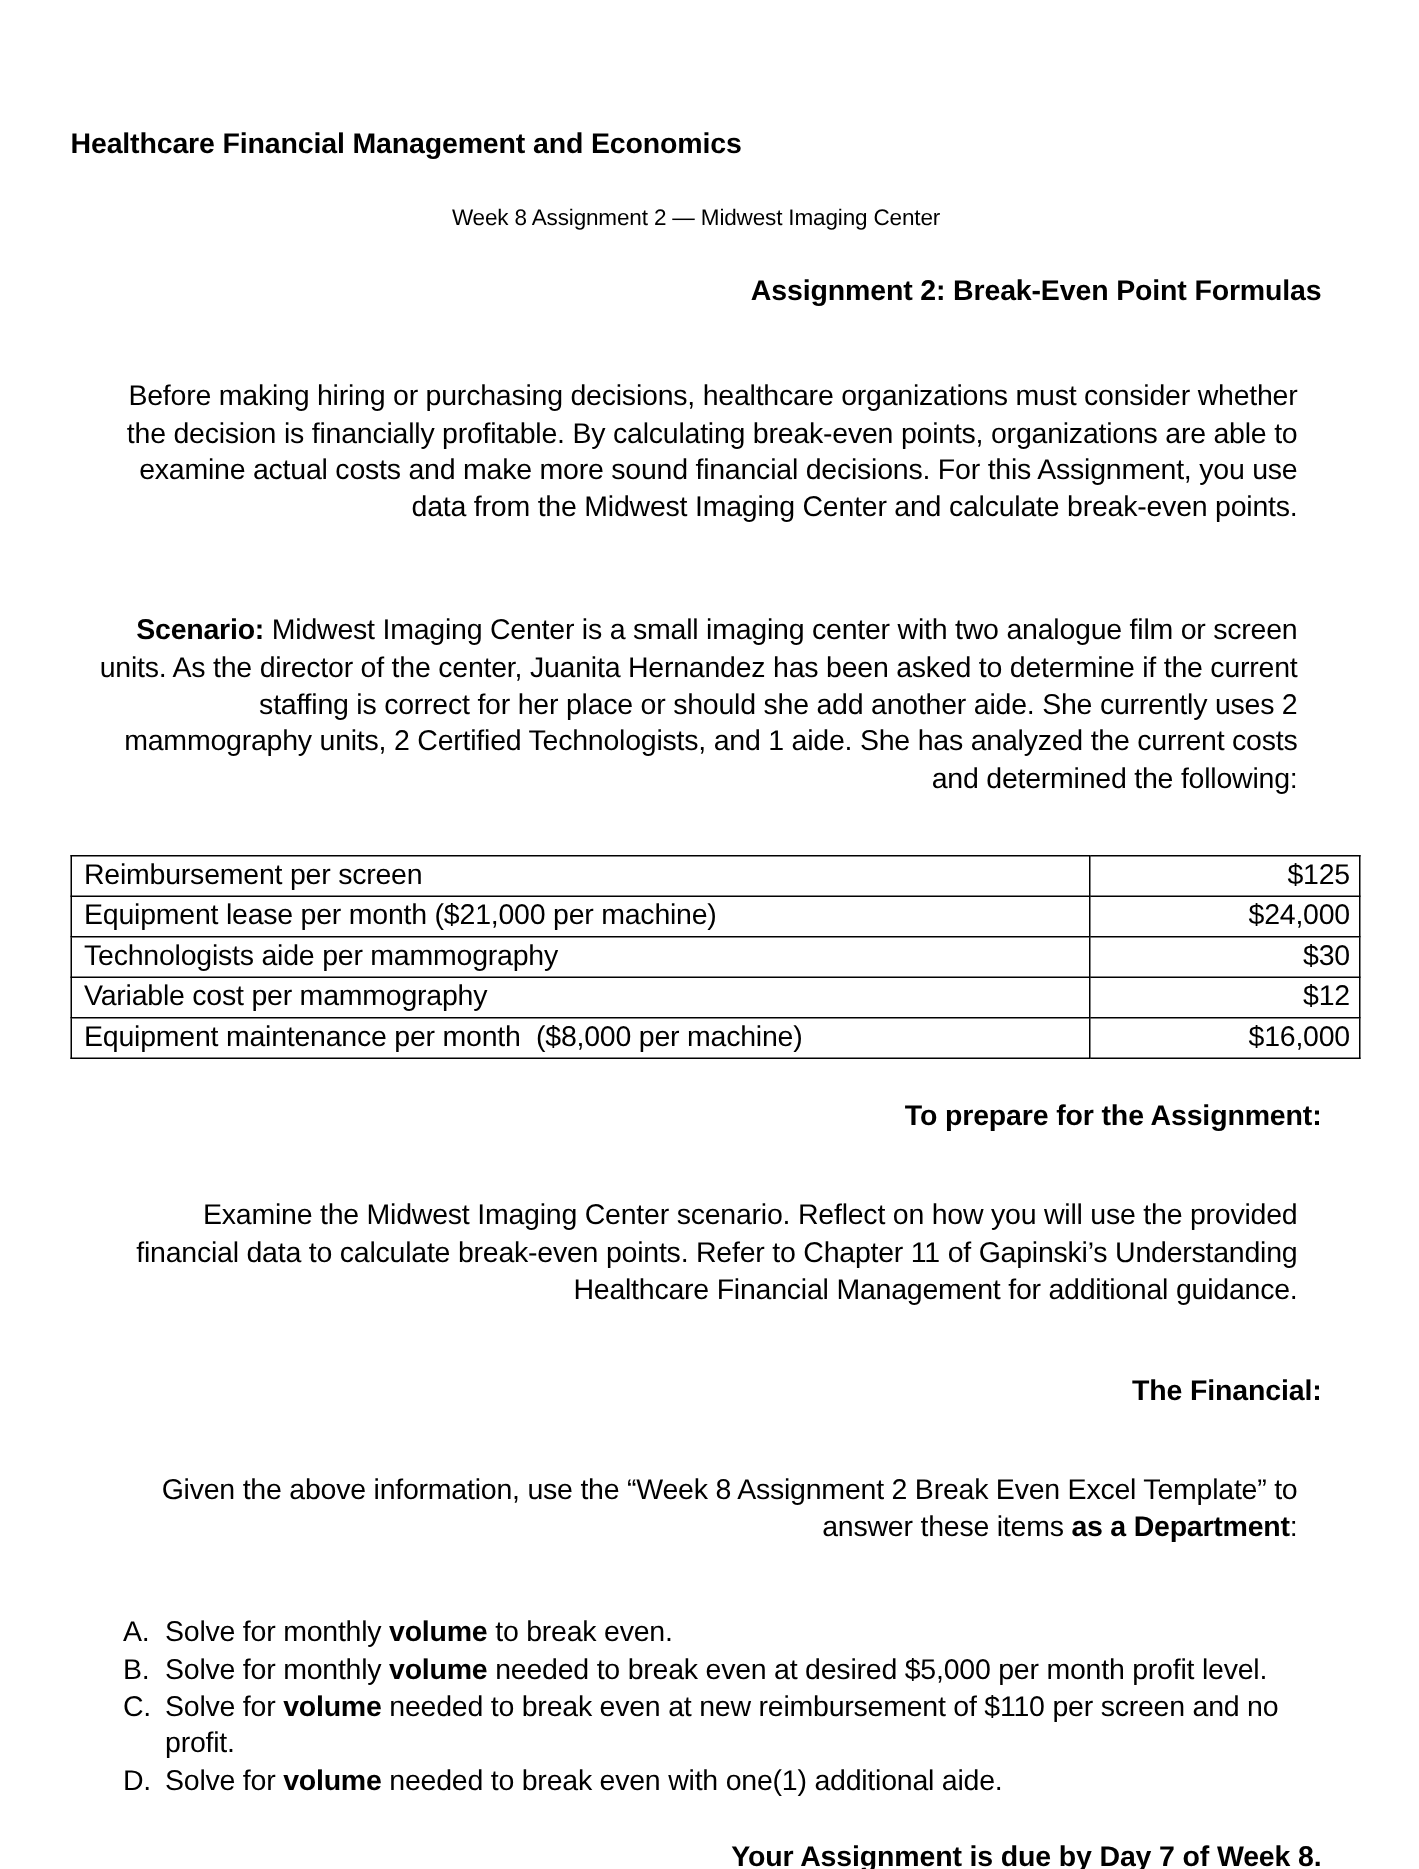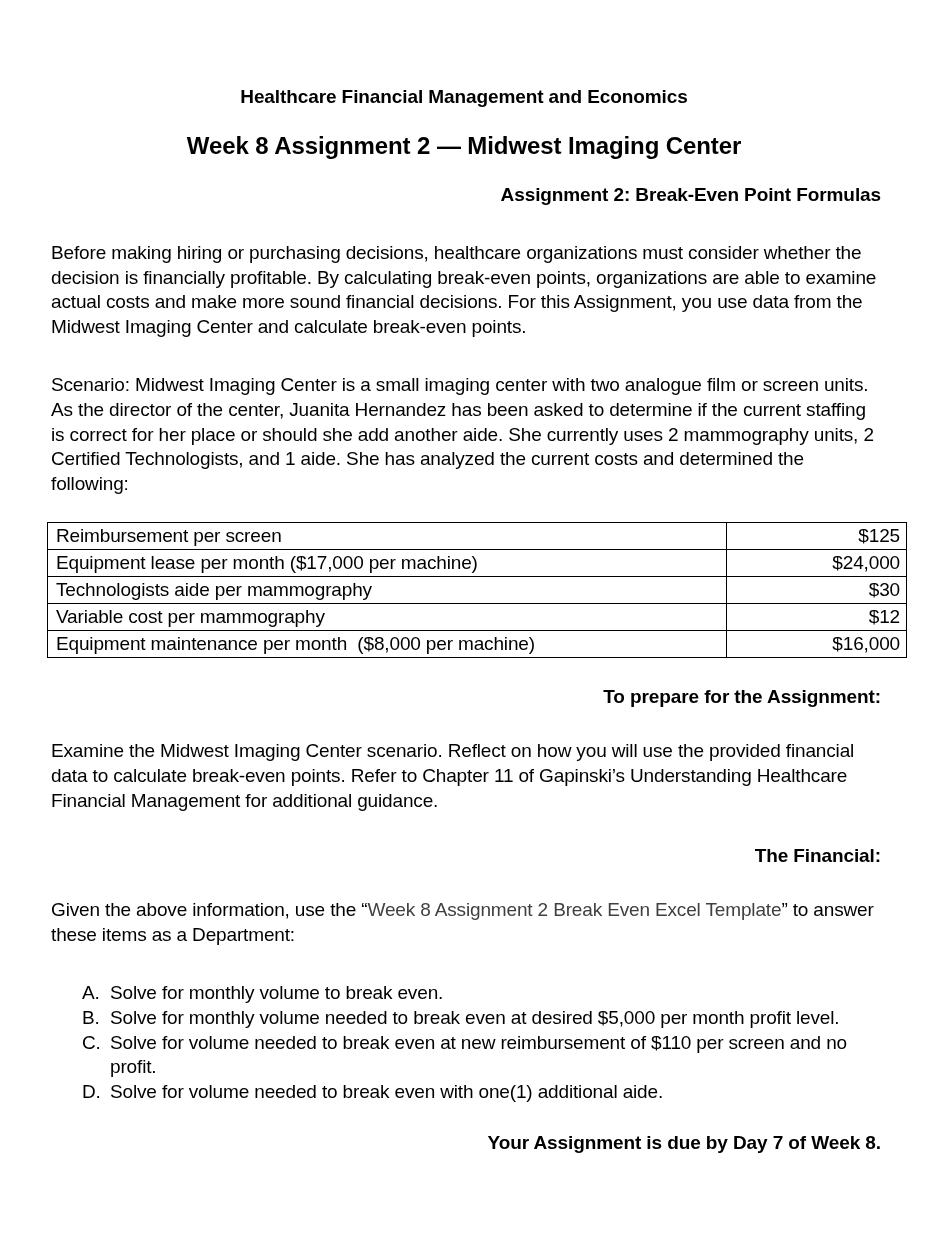--- a/index.html
+++ b/index.html
@@ -24,59 +24,59 @@
   }
   .content {
     position: absolute;
     left: 47px;
     top: 84px;
     width: 834px;
   }
 
   
   .doc-title {
-    text-align: center;
     font-size: 19px;
     font-weight: bold;
     line-height: 25px;
     margin: 0 0 0 0;
     letter-spacing: -0.1px;
   }
   .doc-subtitle {
     text-align: center;
-    font-size: 24px;
-    font-weight: bold;
+    font-size: 15px;
+    font-weight: normal;
     line-height: 25px;
     margin: 24px 0 0 0;
     letter-spacing: -0.1px;
   }
   .section-heading {
     font-size: 19px;
     font-weight: bold;
     line-height: 25px;
     margin: 0;
     letter-spacing: -0.1px;
     text-align: right;
   }
   .sp-title-to-assign { height: 24px; }
 
   
   p.body {
     font-size: 19px;
     line-height: 24.6px;
-    margin: 4px;
+    margin: 16px;
     letter-spacing: -0.15px;
+    text-align: right;
   }
   .gap-22 { height: 22px; }
   .gap-26 { height: 26px; }
   .gap-30 { height: 30px; }
 
-  b, strong { font-weight: normal; }
-
-  .muted { color: #404040; }
+  b, strong { font-weight: bold; }
+
+  .muted { color: #000000; }
 
   
   table.cost-table {
     border-collapse: collapse;
     width: 831px;
     margin: 0;
     table-layout: fixed;
     border-radius: 32px;
   }
   table.cost-table td {
@@ -141,21 +141,21 @@
 
     <div class="gap-22"></div>
 
     <table class="cost-table">
       <tbody>
         <tr>
           <td class="label-cell">Reimbursement per screen</td>
           <td class="value-cell">$125</td>
         </tr>
         <tr>
-          <td class="label-cell">Equipment lease per month ($17,000 per machine)</td>
+          <td class="label-cell">Equipment lease per month ($21,000 per machine)</td>
           <td class="value-cell">$24,000</td>
         </tr>
         <tr>
           <td class="label-cell">Technologists aide per mammography</td>
           <td class="value-cell">$30</td>
         </tr>
         <tr>
           <td class="label-cell">Variable cost per mammography</td>
           <td class="value-cell">$12</td>
         </tr>

